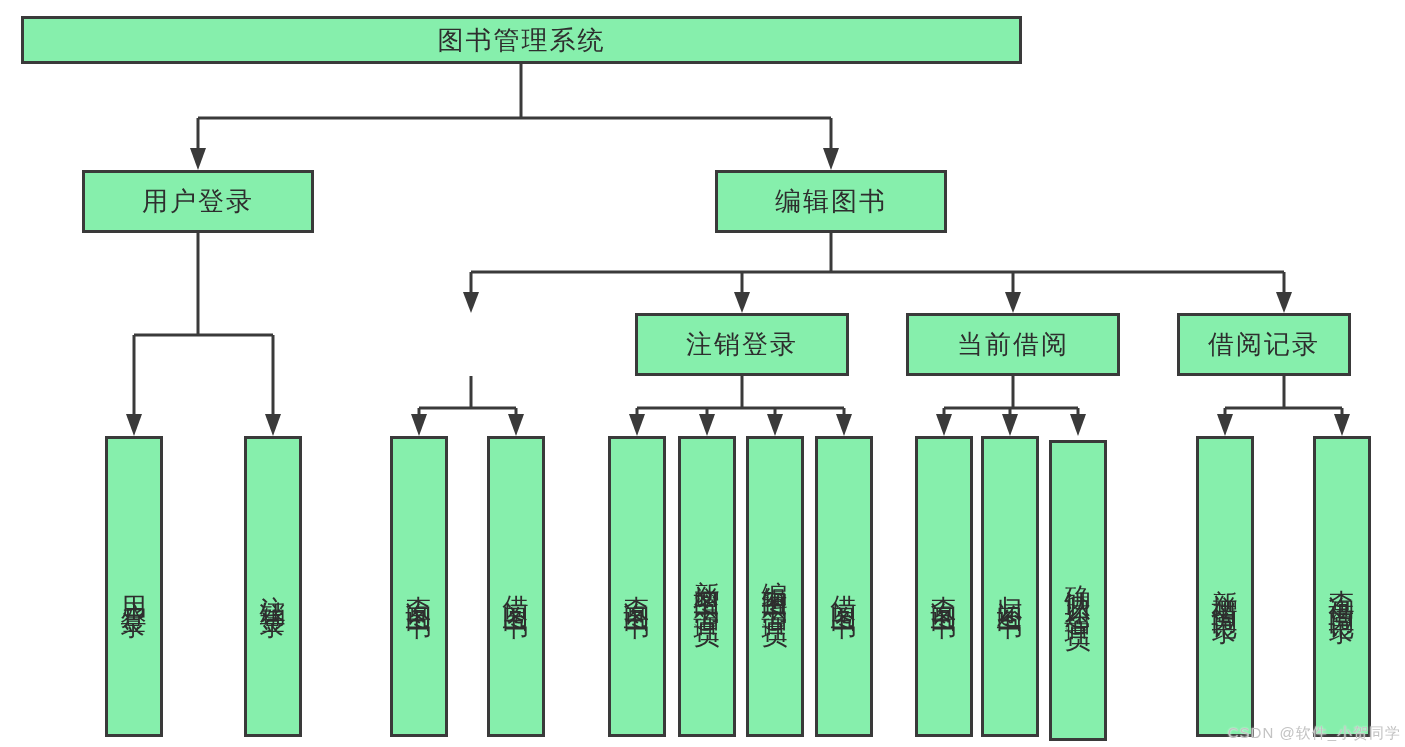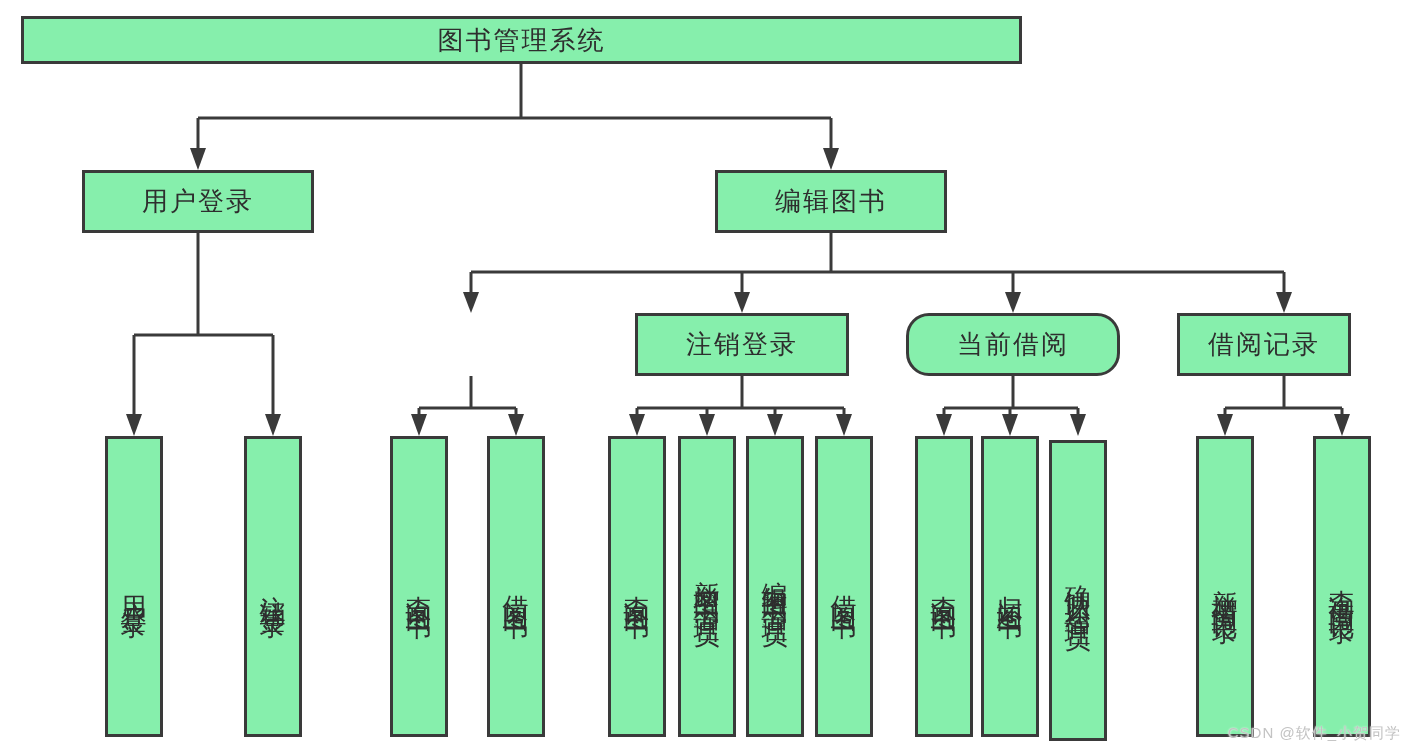--- a/index.html
+++ b/index.html
@@ -127,21 +127,21 @@
   <div class="box lvl" style="left:82px;width:232px;">
     <span>用户登录</span>
   </div>
   <div class="box lvl" style="left:715px;width:232px;">
     <span>编辑图书</span>
   </div>
 
   <div class="box lvl2" style="left:635px;width:214px;">
     <span>注销登录</span>
   </div>
-  <div class="box lvl2" style="left:906px;width:214px;border-radius:23px;">
+  <div class="box lvl2" style="left:906px;width:214px;">
     <span>当前借阅</span>
   </div>
   <div class="box lvl2" style="left:1177px;width:174px;">
     <span>借阅记录</span>
   </div>
 
   <div class="box leaf" style="left:105px;">
     <span class="vtext">用户登录</span>
   </div>
   <div class="box leaf" style="left:244px;">

